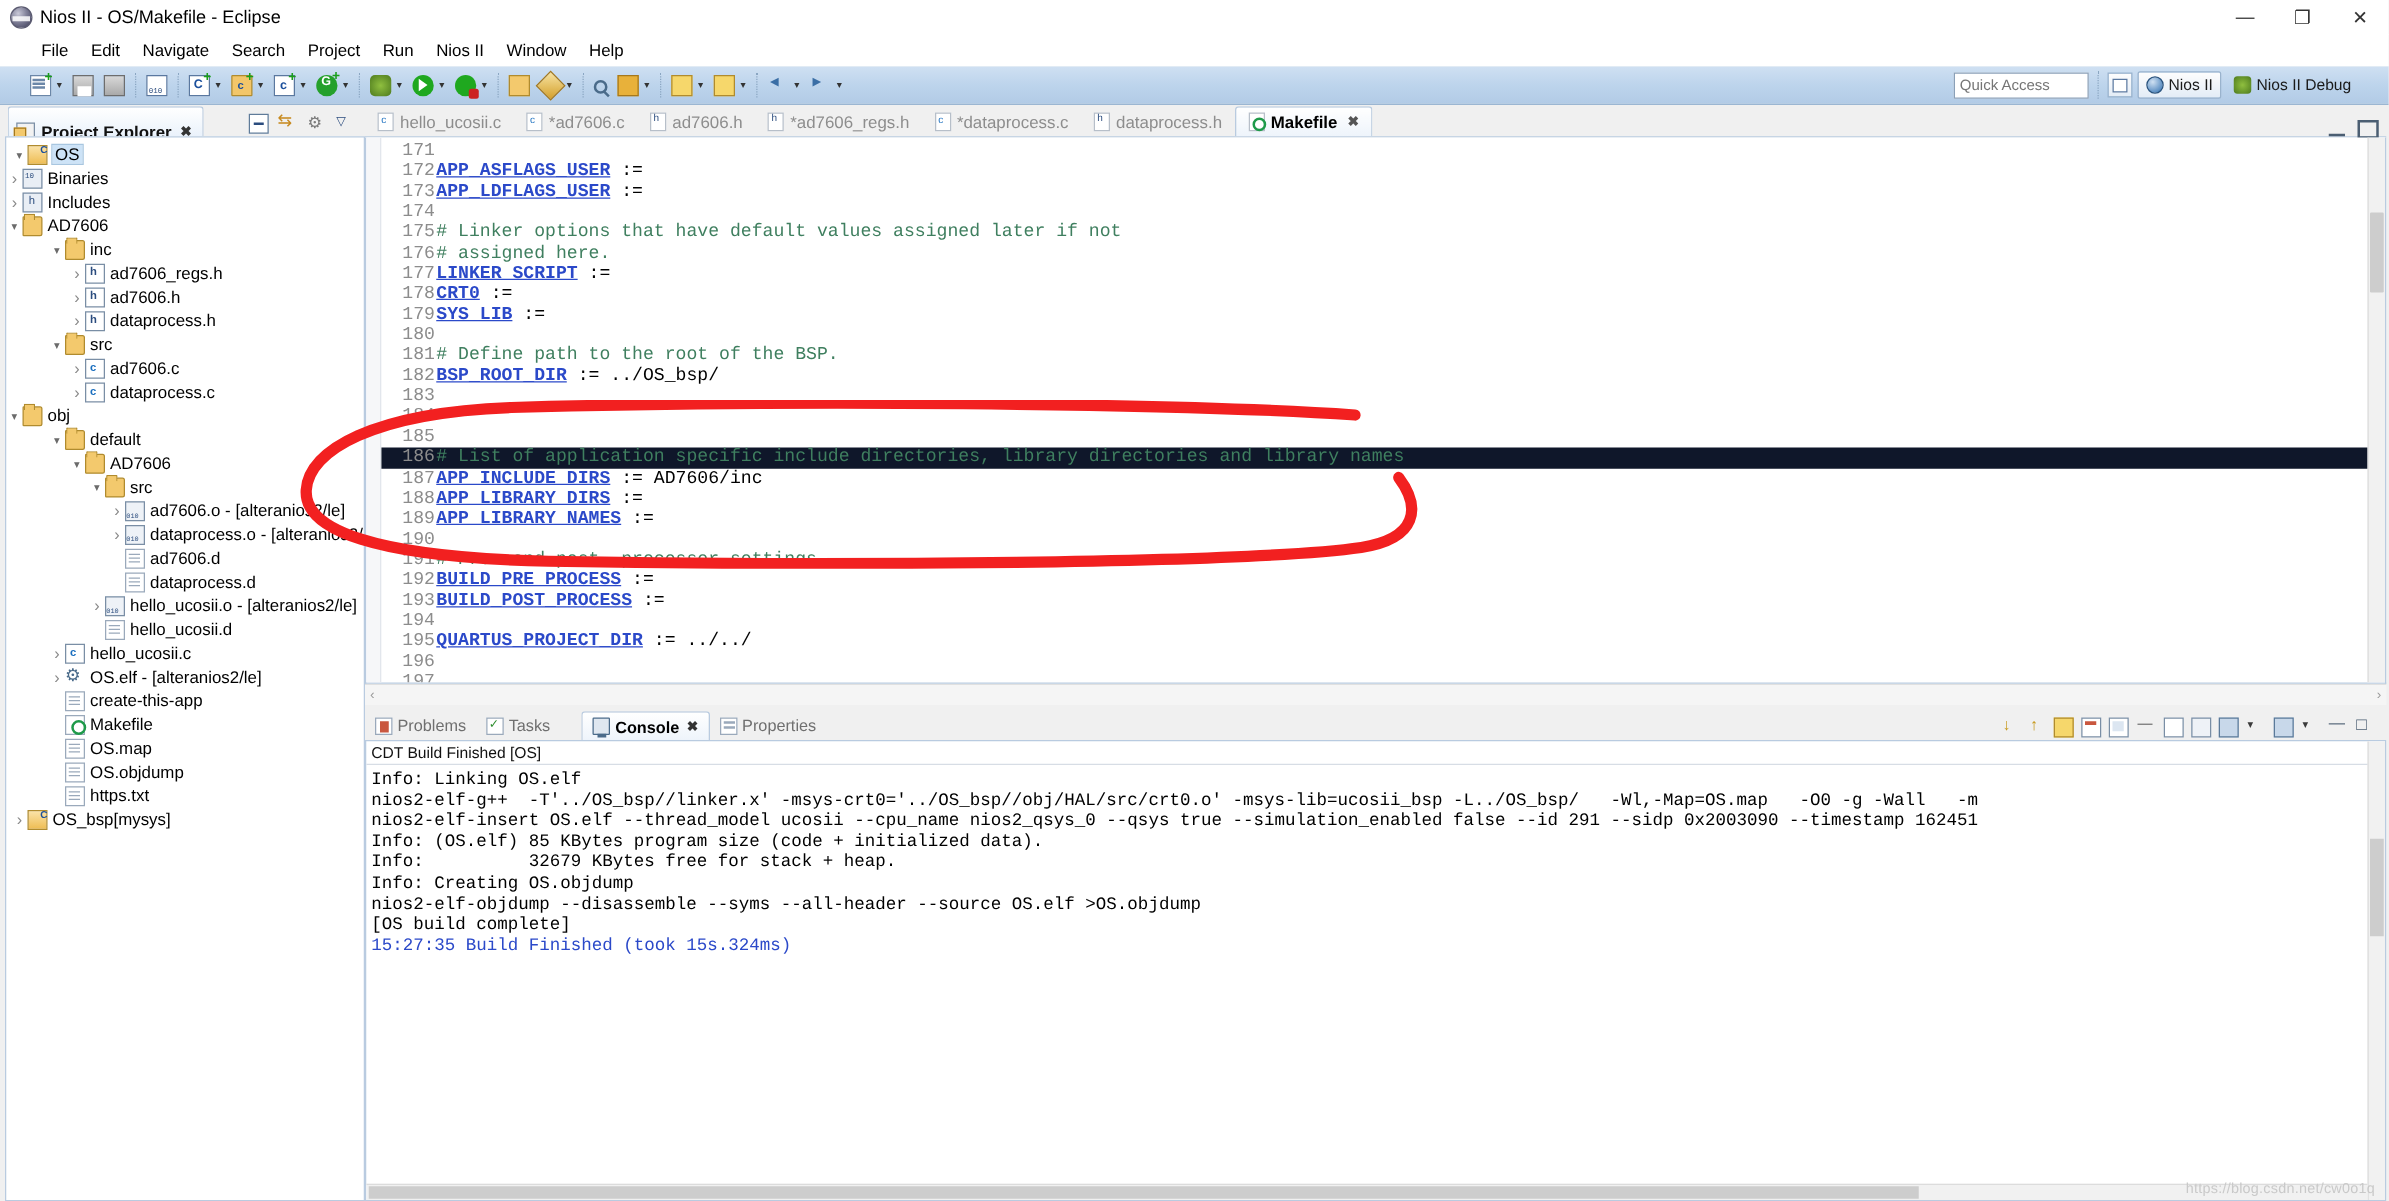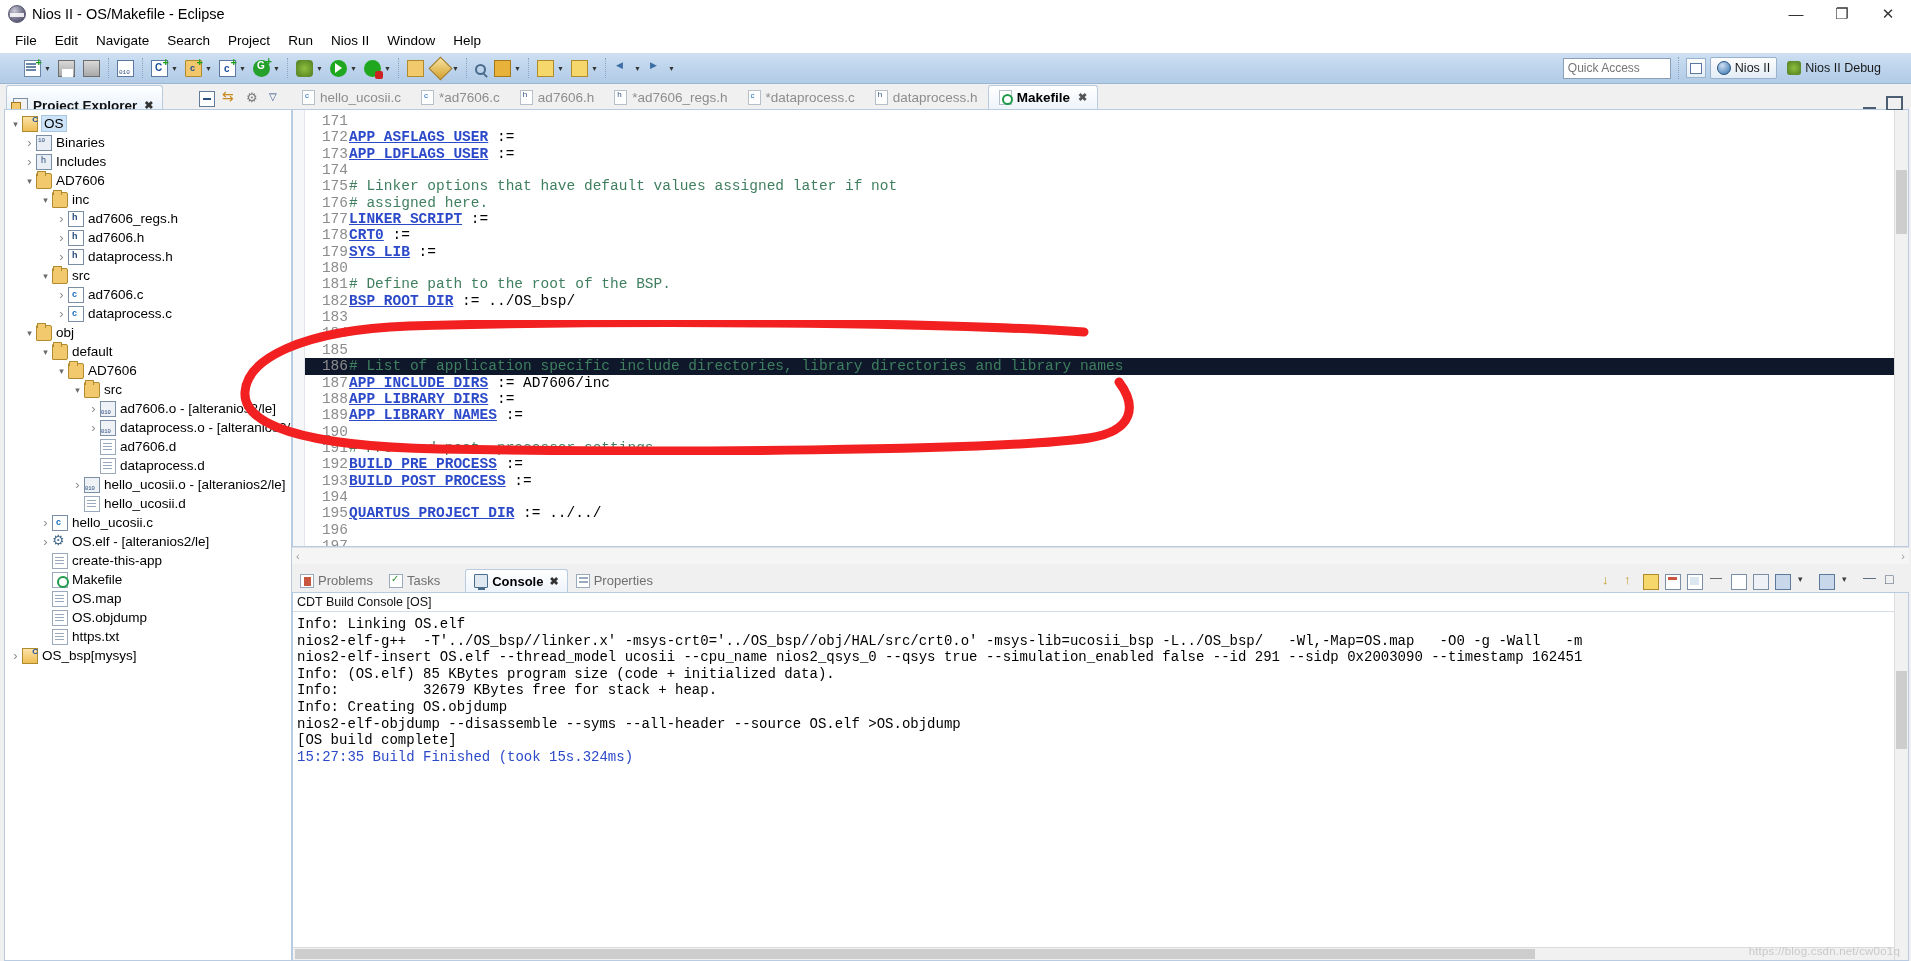--- a/index.html
+++ b/index.html
@@ -28,21 +28,21 @@
   .titlebar .app-icon:after{
     content:""; position:absolute; left:1px; right:1px; top:7px; height:4px;
     background:#ffffff; opacity:.85;
   }
   .titlebar .title { font-size:14.5px; color:#000; }
   .win-btns { margin-left:auto; display:flex; height:28px; }
   .win-btn { width:46px; height:28px; display:flex; align-items:center; justify-content:center;
              font-size:15px; color:#333; }
 
   
-  .menubar { height:24px; background:#ffffff; display:flex; align-items:center; padding-left:6px; }
+  .menubar { height:24px; background:#ffffff; display:flex; align-items:center; padding-left:24px; }
   .menubar .mi { padding:2px 9px; font-size:13.5px; color:#000; }
 
   
   .toolbar {
     height:32px;
     background:linear-gradient(to bottom,#cfe0f2 0%, #bdd4ec 50%, #b2cbe6 100%);
     display:flex; align-items:center; padding:0 20px;
     border-top:1px solid #ffffff;
     border-bottom:1px solid #9bb6d2;
     position:relative;
@@ -170,21 +170,21 @@
   .i-d:after{content:""; position:absolute; left:2px; top:3px; width:9px;height:1px; background:#9aa9bb;
              box-shadow:0 3px 0 #9aa9bb, 0 6px 0 #9aa9bb;}
   .i-elf{ background:transparent;}
   .i-elf:after{content:"\2699"; position:absolute; left:0px; top:-2px; font-size:14px; color:#4a6b8a;}
   .i-mk{ background:#ffffff; border:1px solid #9aa9bb;}
   .i-mk:after{content:""; position:absolute; right:-2px; bottom:-1px; width:8px;height:8px;
               border:2px solid #1f9a4a; border-radius:50%;}
   .i-bsp{ background:linear-gradient(#fbe3a8,#eebd54); border:1px solid #b08b2e;}
   .i-bsp:after{content:"C"; position:absolute; right:-1px; top:-2px; font-size:8px; color:#1b4f9c; font-weight:bold;}
 
-  .ind0{ padding-left:4px;}  .ind1{ padding-left:18px;} .ind2{ padding-left:34px;}
+  .ind0{ padding-left:4px;}  .ind1{ } .ind2{ padding-left:34px;}
   .ind3{ padding-left:50px;} .ind4{ padding-left:66px;} .ind5{ padding-left:82px;}
 
   
   .right-pane{ flex:1; display:flex; flex-direction:column; padding:0 2px 0 0; }
 
   
   .editor-area{ height:480px; display:flex; flex-direction:column; }
   .ed-tabbar{
     height:26px; display:flex; align-items:flex-end;
     border-bottom:1px solid #b9cbe0; position:relative;
@@ -679,21 +679,21 @@
           <span class="ct ct-scr"></span>
           <span class="ct ct-disp"></span>
           <span class="ct ct-arrow"></span>
           <span class="ct ct-disp"></span>
           <span class="ct ct-arrow"></span>
           <span class="ct ct-min"></span>
           <span class="ct ct-max"></span>
         </div>
       </div>
       <div class="cons-body">
-        <div class="cons-head">CDT Build Console [OS]</div>
+        <div class="cons-head">CDT Build Finished [OS]</div>
         <div class="cons-out" id="cons-root"><div>Info: Linking OS.elf</div><div>nios2-elf-g++  -T'../OS_bsp//linker.x' -msys-crt0='../OS_bsp//obj/HAL/src/crt0.o' -msys-lib=ucosii_bsp -L../OS_bsp/   -Wl,-Map=OS.map   -O0 -g -Wall   -m</div><div>nios2-elf-insert OS.elf --thread_model ucosii --cpu_name nios2_qsys_0 --qsys true --simulation_enabled false --id 291 --sidp 0x2003090 --timestamp 162451</div><div>Info: (OS.elf) 85 KBytes program size (code + initialized data).</div><div>Info:          32679 KBytes free for stack + heap.</div><div>Info: Creating OS.objdump</div><div>nios2-elf-objdump --disassemble --syms --all-header --source OS.elf &gt;OS.objdump</div><div>[OS build complete]</div><div></div><div class="blue">15:27:35 Build Finished (took 15s.324ms)</div></div>
         <div class="cons-scroll-v">
           <div class="cons-thumb"></div>
         </div>
         <div class="cons-scroll-h">
           <div class="cons-hthumb"></div>
         </div>
         <div class="watermark">https://blog.csdn.net/cw0o1q</div>
       </div>
     </div>

